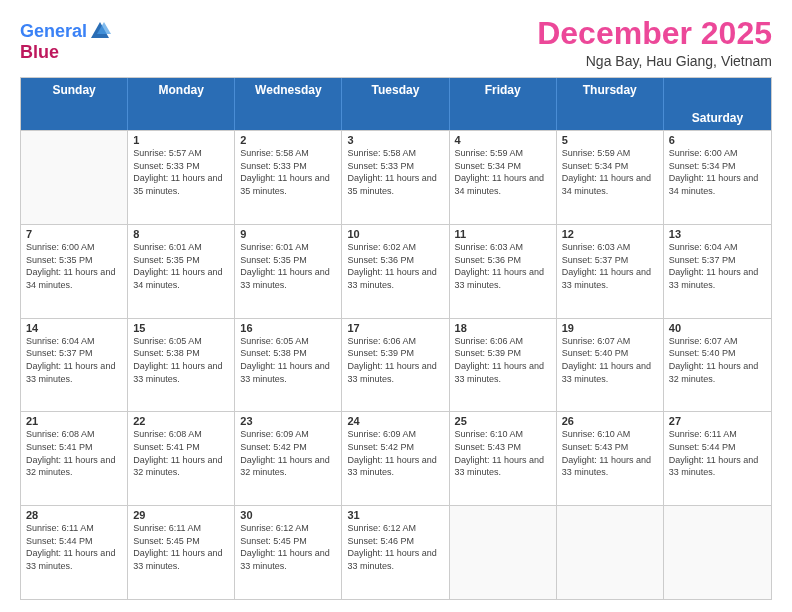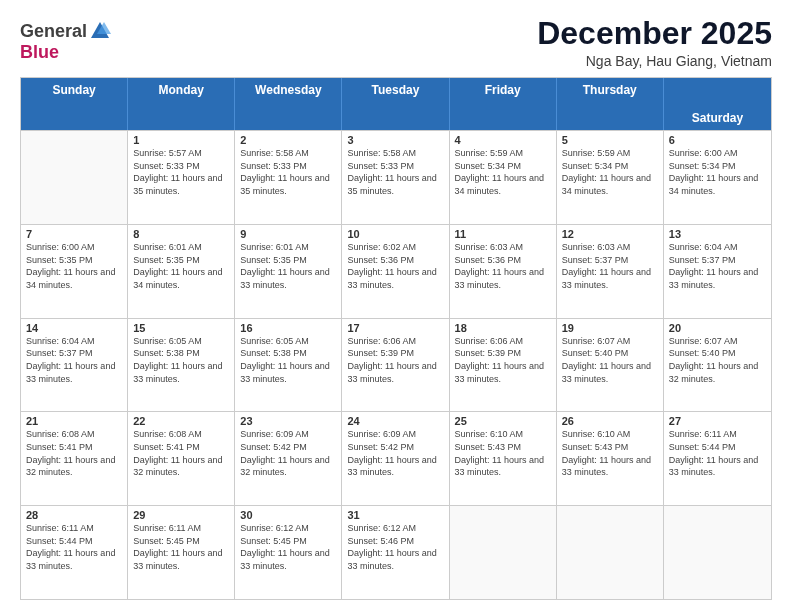--- a/index.html
+++ b/index.html
@@ -29,39 +29,39 @@
       align-items: flex-start;
       margin-top: 4px;
     }
     .logo-text {
       display: flex;
       align-items: center;
     }
     .logo-general {
       font-size: 18px;
       font-weight: bold;
-      color: #404040;
+      color: #3b82f6;
     }
     .logo-blue {
       font-size: 18px;
       font-weight: bold;
       color: #be185d;
     }
     .logo-icon {
       width: 22px;
       height: 22px;
       margin-left: 2px;
     }
     .title-block {
       text-align: right;
     }
     .month-title {
       font-size: 32px;
       font-weight: bold;
-      color: #0f172a;
+      color: #ec4899;
       line-height: 1.1;
     }
     .location {
       font-size: 14px;
       color: #404040;
       margin-top: 2px;
     }
     .calendar {
       flex: 1;
       display: flex;
@@ -263,21 +263,21 @@
 Sunset: 5:39 PM
 Daylight: 11 hours and 33 minutes.</div>
           </div>
           <div class="cal-cell">
             <span class="day-number">19</span>
             <div class="cell-info" style="white-space: pre-line;">Sunrise: 6:07 AM
 Sunset: 5:40 PM
 Daylight: 11 hours and 33 minutes.</div>
           </div>
           <div class="cal-cell">
-            <span class="day-number">20</span>
+            <span class="day-number">40</span>
             <div class="cell-info" style="white-space: pre-line;">Sunrise: 6:07 AM
 Sunset: 5:40 PM
 Daylight: 11 hours and 32 minutes.</div>
           </div>
         </div>
         <div class="cal-row">
           <div class="cal-cell">
             <span class="day-number">21</span>
             <div class="cell-info" style="white-space: pre-line;">Sunrise: 6:08 AM
 Sunset: 5:41 PM

